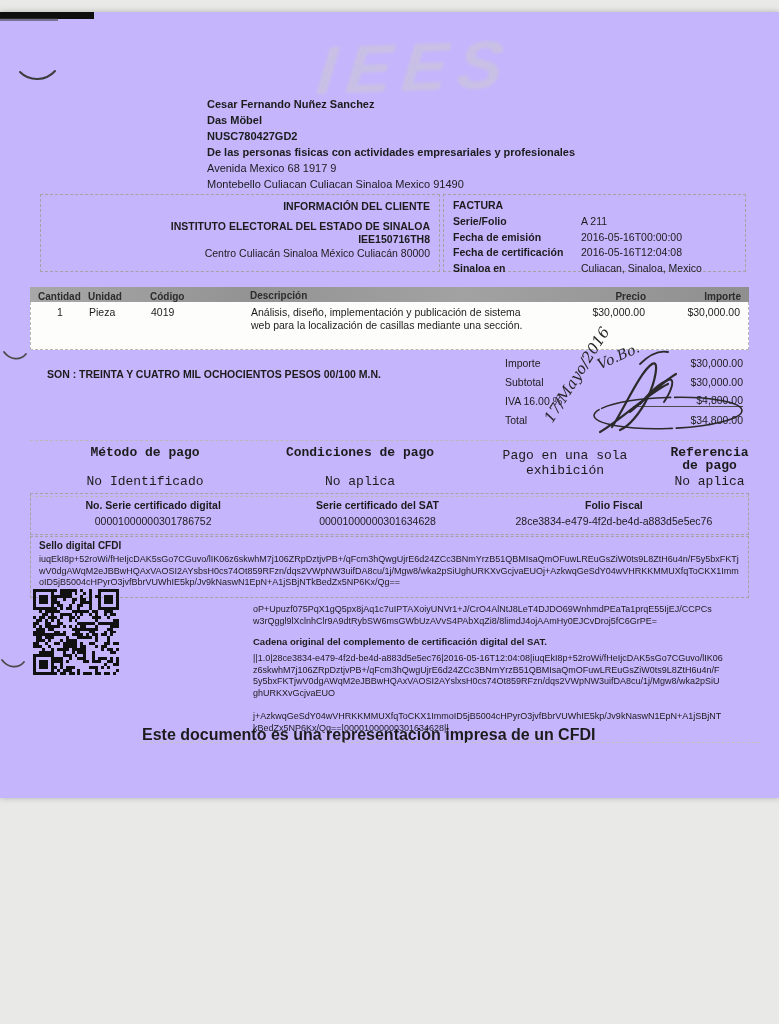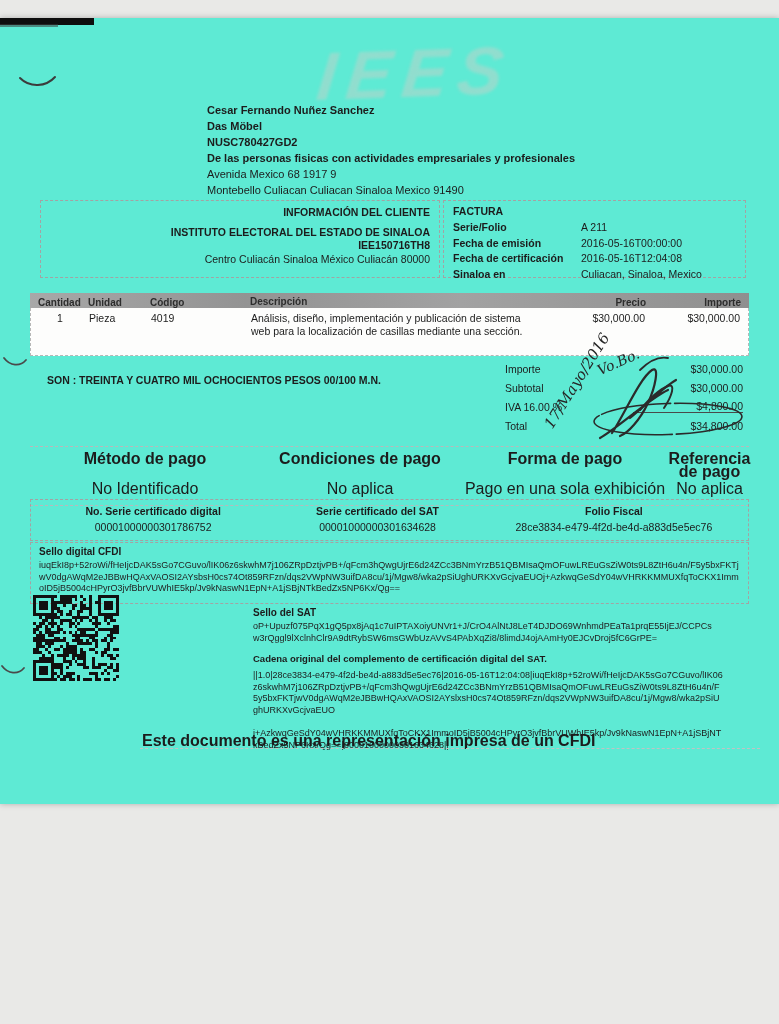--- a/index.html
+++ b/index.html
@@ -1,18 +1,18 @@
 <!DOCTYPE html>
 <html><head>
 <meta charset="utf-8">
 <style>
   html,body{margin:0;padding:0;background:#e9e9e7;}
-  .page{position:relative;width:779px;height:786px;background:#5eead4;
+  .page{position:relative;width:779px;height:786px;background:#c4b5fd;
         font-family:"Liberation Sans",sans-serif;color:#1c1c1c;overflow:hidden;
-        margin:18px auto;box-shadow:0 0 6px rgba(0,0,0,.25);}
+        margin:12px auto;box-shadow:0 0 6px rgba(0,0,0,.25);}
   .abs{position:absolute;}
   .b{font-weight:bold;}
   
   .scan-bar{left:0;top:0;width:94px;height:7px;background:#0e0e0e;}
   .scan-bar2{left:0;top:6px;width:58px;height:3px;background:#3a3a3a;opacity:.55;}
   .watermark{left:318px;top:16px;font-size:68px;font-weight:bold;font-style:italic;
              letter-spacing:10px;color:#cfcfc8;opacity:.45;filter:blur(1.4px);
              transform:skewX(-8deg) rotate(-2deg);}
   
   .issuer{left:207px;top:84px;font-size:11px;line-height:16px;}
@@ -40,21 +40,21 @@
   .items-header .c-cant{text-align:left;padding-left:8px;width:50px;}
   
   .son{left:47px;top:356px;font-size:10.5px;}
   .totals{left:505px;top:341px;width:238px;font-size:10.5px;}
   .trow{display:flex;height:19px;align-items:center;}
   .trow .lbl{flex:1;}
   .trow .val{width:110px;text-align:right;}
   .trow.iva .val{border-bottom:1px solid #4a4a4a;}
   
   .payment{left:30px;top:428px;width:719px;display:flex;border-top:1px dashed #b9b9b9;
-    border-bottom:1px dashed #b9b9b9;padding:5px 0 7px;box-sizing:border-box;font-size:16px;}
+    border-bottom:1px dashed #b9b9b9;padding:5px 0 7px;box-sizing:border-box;font-size:13px;font-family:Liberation Mono, monospace;}
   .pcol{text-align:center;}
   .pcol .hdr{font-weight:bold;line-height:13px;min-height:26px;display:flex;align-items:flex-start;justify-content:center;}
   .pcol .hdr span{display:inline-block;}
   .pcol .val{margin-top:2px;}
   .pc1{width:230px;}.pc2{width:200px;}.pc3{width:210px;}.pc4{width:79px;}
   
   .certs{left:30px;top:481px;width:719px;display:flex;padding:5px 0 7px;box-sizing:border-box;font-size:10.5px;}
   .ccol{text-align:center;}
   .ccol .hdr{font-weight:bold;}
   .ccol .val{margin-top:4px;}
@@ -177,23 +177,20 @@
         </div>
       <div class="val">No Identificado</div>
     </div>
     <div class="pcol pc2">
       <div class="hdr">
           <span>Condiciones de pago</span>
         </div>
       <div class="val">No aplica</div>
     </div>
     <div class="pcol pc3">
-      <div class="hdr">
-          <span>Forma de pago</span>
-        </div>
       <div class="val">Pago en una sola exhibición</div>
     </div>
     <div class="pcol pc4">
       <div class="hdr">
           <span>Referencia de pago</span>
         </div>
       <div class="val">No aplica</div>
     </div>
   </div>
 
@@ -561,21 +558,20 @@
         <rect x="27" y="28" width="1" height="1"></rect>
         <path fill-rule="evenodd" d="M0 0h7v7h-7zM1 1h5v5h-5z"></path>
         <rect x="2" y="2" width="3" height="3"></rect>
         <path fill-rule="evenodd" d="M22 0h7v7h-7zM23 1h5v5h-5z"></path>
         <rect x="24" y="2" width="3" height="3"></rect>
         <path fill-rule="evenodd" d="M0 22h7v7h-7zM1 23h5v5h-5z"></path>
         <rect x="2" y="24" width="3" height="3"></rect>
       </svg></div>
 
   <div class="abs sat">
-    <div class="title">Sello del SAT</div>
     <div class="b64">oP+Upuzf075PqX1gQ5px8jAq1c7uIPTAXoiyUNVr1+J/CrO4AlNtJ8LeT4DJDO69WnhmdPEaTa1prqE55IjEJ/CCPCsw3rQggl9lXclnhClr9A9dtRybSW6msGWbUzAVvS4PAbXqZi8/8limdJ4ojAAmHy0EJCvDroj5fC6GrPE=</div>
     <div class="cadena-title">Cadena original del complemento de certificación digital del SAT.</div>
     <div class="cadena">
       <p>||1.0|28ce3834-e479-4f2d-be4d-a883d5e5ec76|2016-05-16T12:04:08|iuqEkI8p+52roWi/fHeIjcDAK5sGo7CGuvo/lIK06z6skwhM7j106ZRpDztjvPB+/qFcm3hQwgUjrE6d24ZCc3BNmYrzB51QBMIsaQmOFuwLREuGsZiW0ts9L8ZtH6u4n/F5y5bxFKTjwV0dgAWqM2eJBBwHQAxVAOSI2AYslxsH0cs74Ot859RFzn/dqs2VWpNW3uifDA8cu/1j/Mgw8/wka2pSiUghURKXvGcjvaEUO</p>
       <p class="part2">j+AzkwqGeSdY04wVHRKKMMUXfqToCKX1ImmoID5jB5004cHPyrO3jvfBbrVUWhIE5kp/Jv9kNaswN1EpN+A1jSBjNTkBedZx5NP6Kx/Qg==|00001000000301634628||</p>
     </div>
   </div>
 
   <div class="abs footer-note b">Este documento es una representación impresa de un CFDI</div>
   <div class="abs footer-rule"></div>

